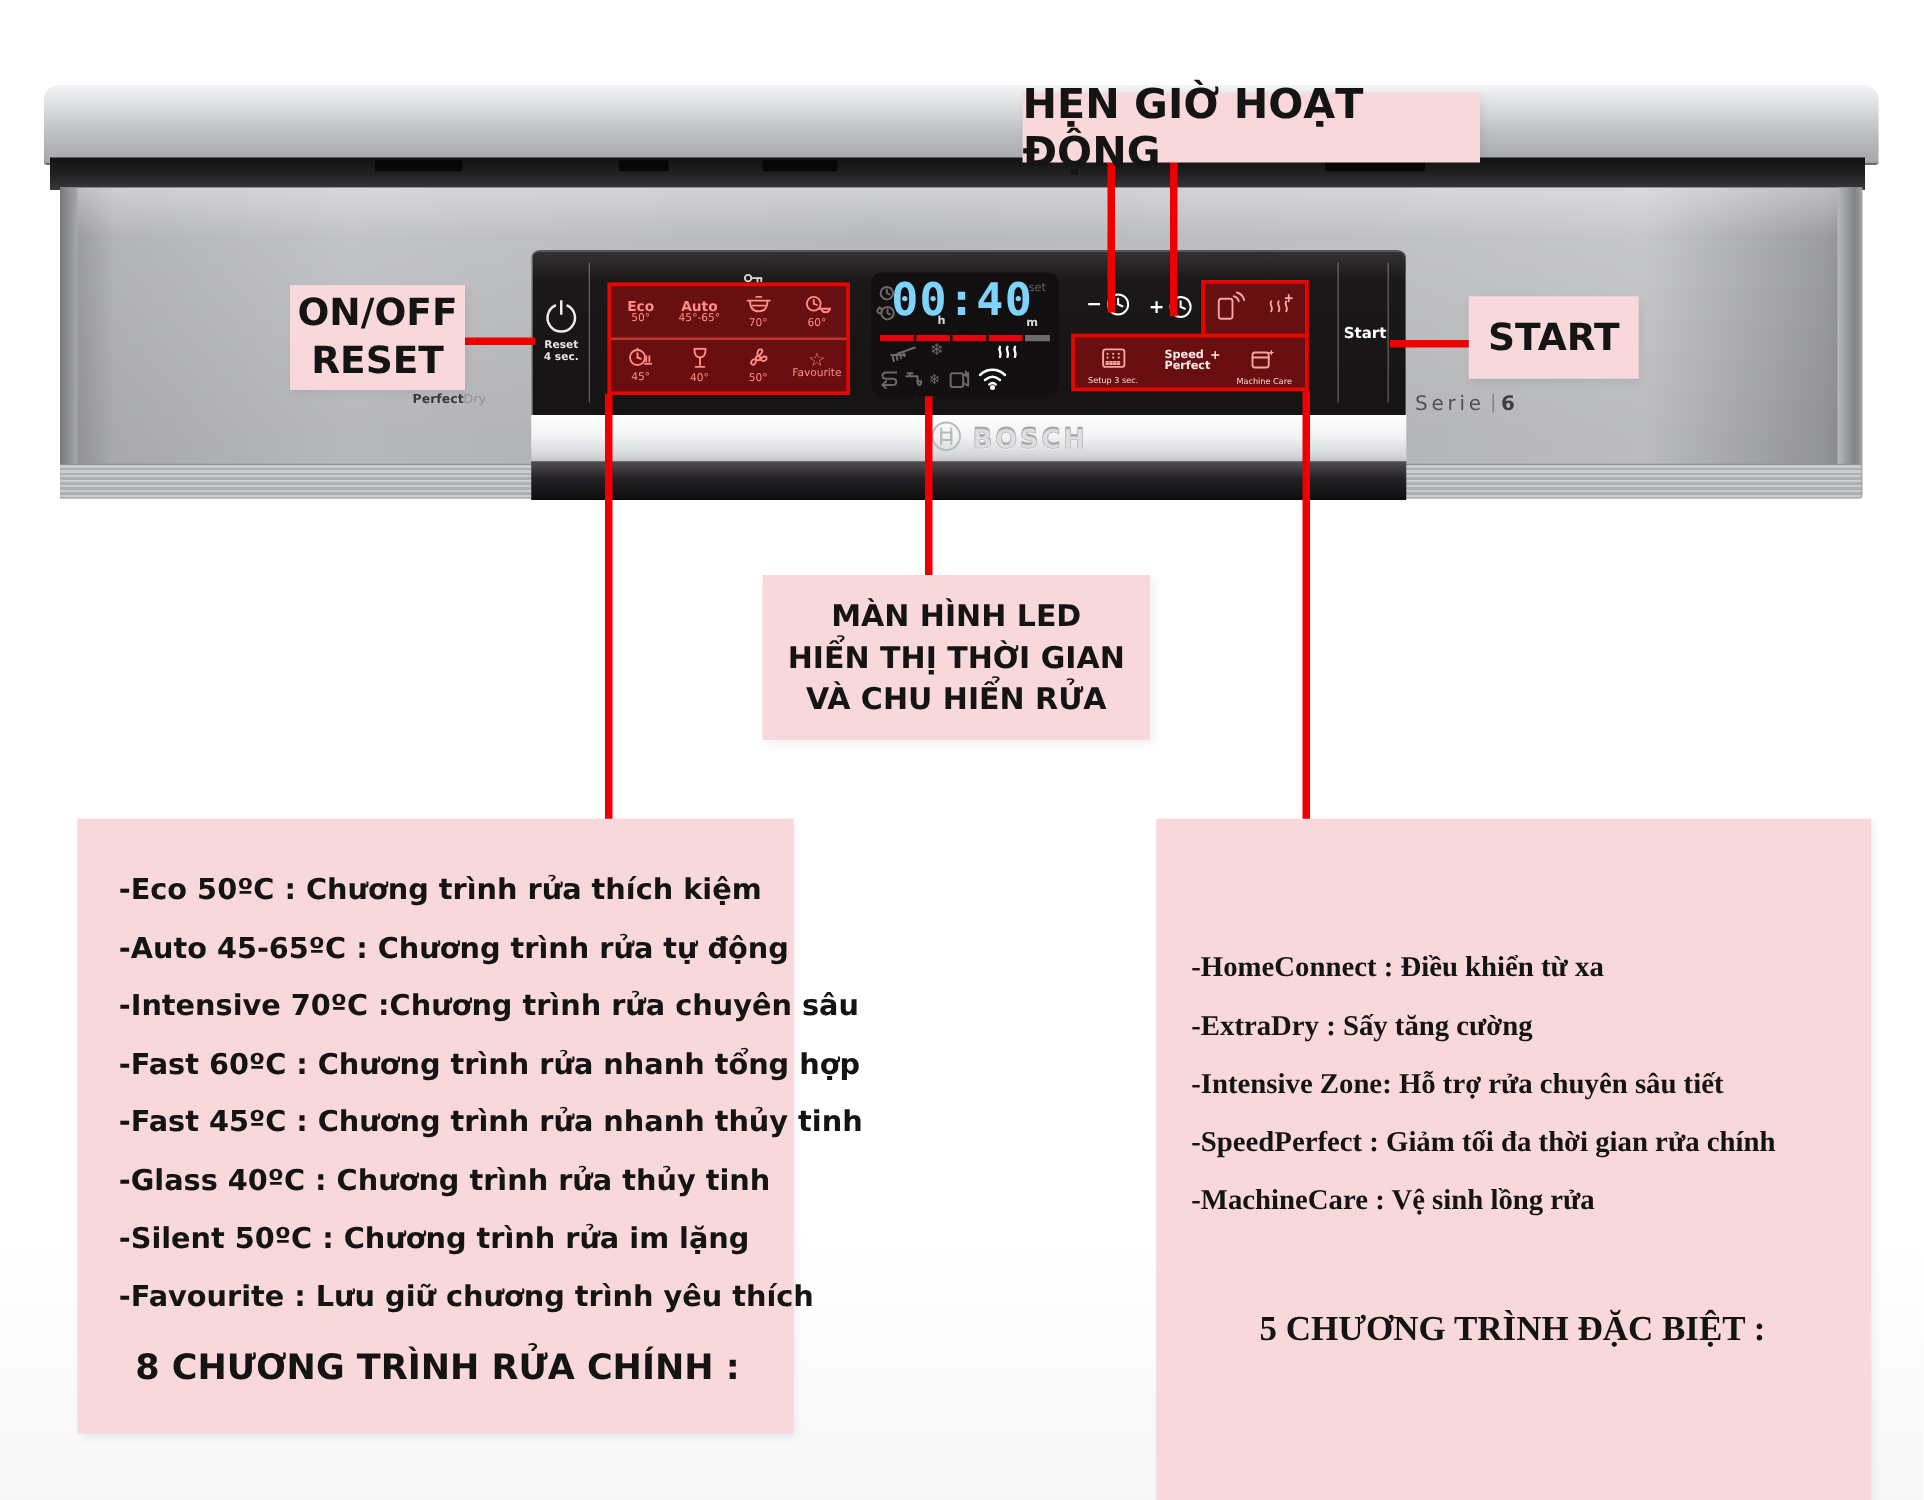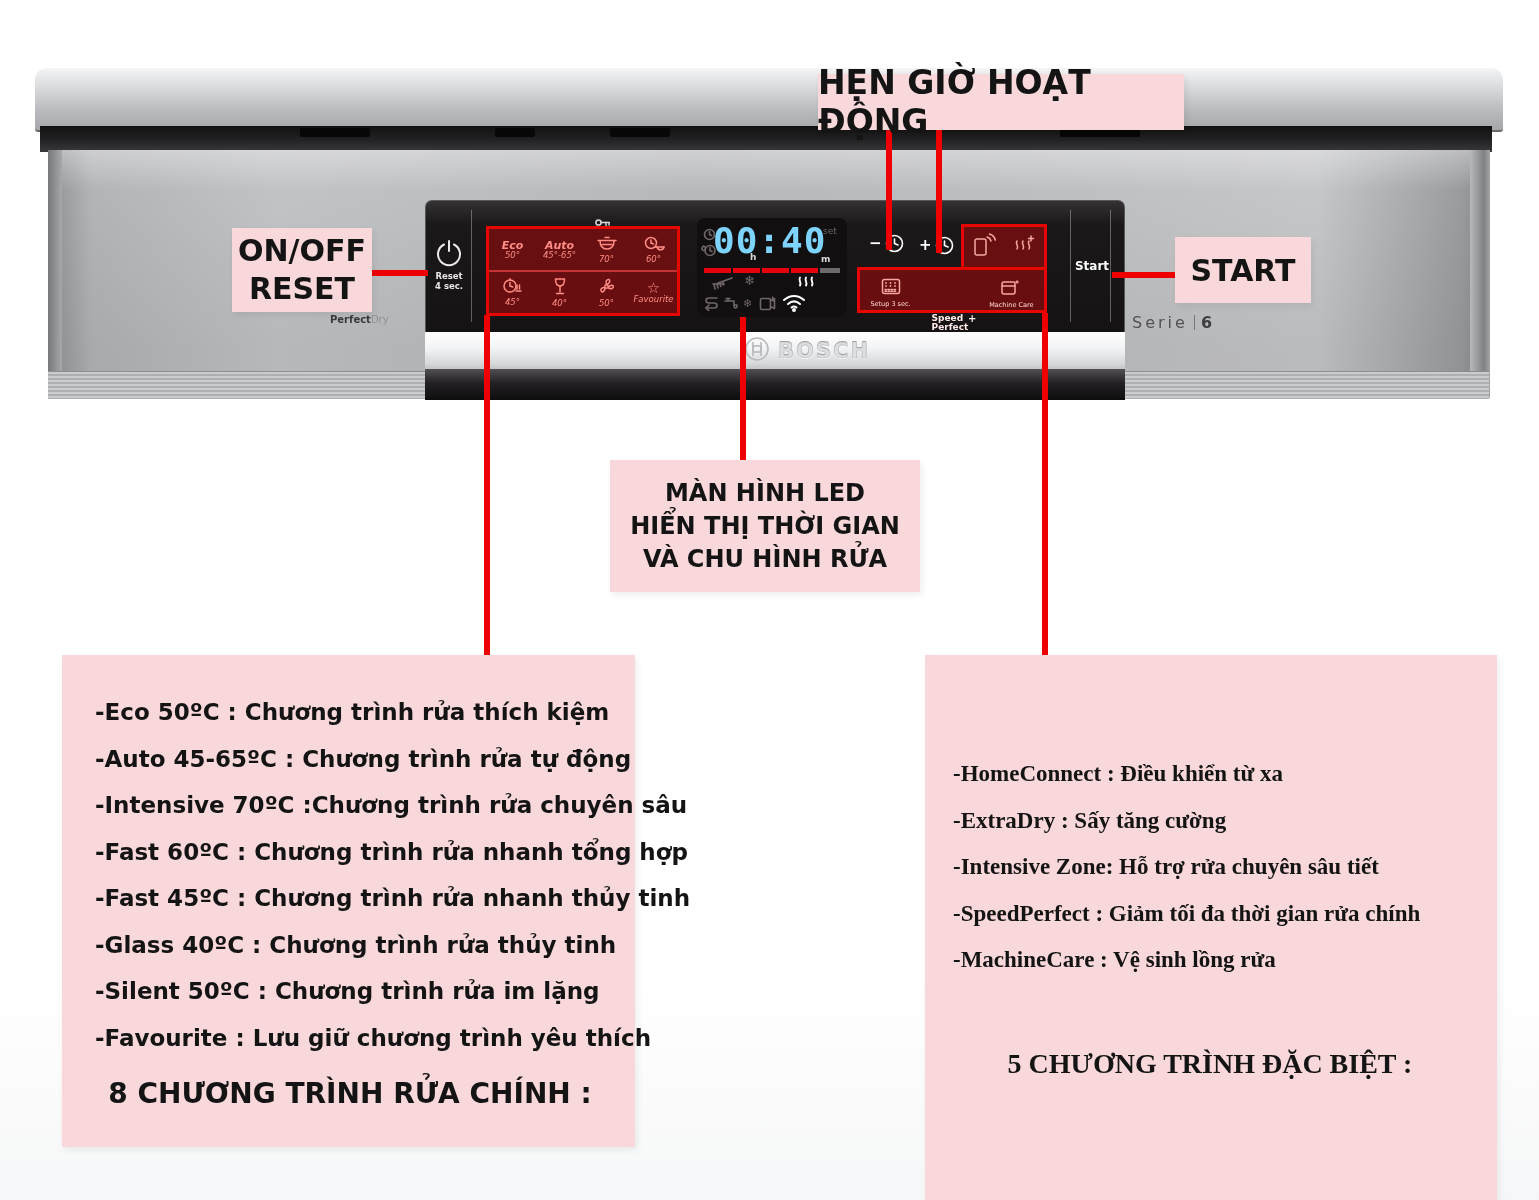--- a/index.html
+++ b/index.html
@@ -37,21 +37,21 @@
   
   #power-btn{left:433px;top:236px;width:32px;height:32px;color:#eceaea;}
   #power-txt{left:427px;top:271px;width:44px;text-align:center;color:#e8e6e6;
              font-size:8.5px;font-weight:bold;line-height:10px;}
 
   
   .redbox{border:3px solid #e60600;background:rgba(122,14,16,.82);box-sizing:border-box;}
   #progbox{left:486px;top:226px;width:194px;height:90px;display:flex;flex-direction:column;}
   .prow{flex:1;display:flex;}
   .prow.first{border-bottom:2px solid #c23434;}
-  .pcell{flex:1;display:flex;flex-direction:column;align-items:center;justify-content:center;gap:0;color:#ff8d85;font-style:italic;}
+  .pcell{flex:1;display:flex;flex-direction:column;align-items:center;justify-content:center;gap:0;color:#ff8d85;}
   .pname{font-size:11px;font-weight:bold;line-height:11px;}
   .ptemp{font-size:8.5px;line-height:9px;text-align:right;}
   .pico svg{stroke:#ff8d85;fill:none;stroke-width:1.5;stroke-linecap:round;stroke-linejoin:round;}
   .star-glyph{font-size:15px;line-height:14px;}
 
   
   #key-ic{left:594px;top:213px;color:#d8d6d6;}
   #key-ic svg{stroke:#d8d6d6;fill:none;stroke-width:1.5;stroke-linecap:round;}
 
   
@@ -75,21 +75,21 @@
   .tbtn svg{stroke:#fff;fill:none;stroke-width:1.6;stroke-linecap:round;}
   #tminus{left:869px;top:234px;}
   #tplus{left:919px;top:236px;}
 
   
   #funcbox-top{left:961px;top:224px;width:86px;height:46px;display:flex;align-items:center;justify-content:space-around;}
   #funcbox-bottom{left:857px;top:267px;width:190px;height:46px;display:flex;align-items:flex-start;justify-content:space-around;padding-top:8px;}
   .fico svg{stroke:#f5a8a1;fill:none;stroke-width:1.5;stroke-linecap:round;stroke-linejoin:round;}
   .flabel{font-size:6.5px;color:#ffd9d5;text-align:center;line-height:7px;margin-top:2px;}
   .fcol{display:flex;flex-direction:column;align-items:center;}
-  #speed-txt{color:#ffe9e7;font-size:9px;font-weight:bold;line-height:9px;text-align:left;position:relative;top:2px;margin-top:34px;}
+  #speed-txt{color:#ffe9e7;font-size:9px;font-weight:bold;line-height:9px;text-align:left;position:relative;top:2px;}
   #speed-plus{position:absolute;right:-8px;top:0;font-size:10px;}
 
   
   #start-txt{left:1072px;top:259px;width:40px;text-align:center;color:#fff;font-size:12px;font-weight:bold;}
 
   
   #perfectdry{left:330px;top:314px;font-size:10px;}
   #perfectdry .b1{font-weight:bold;color:#3b3b3d;}
   #perfectdry .b2{color:#929296;}
   #serie{left:1132px;top:313px;font-size:16px;color:#525255;letter-spacing:3px;display:flex;align-items:center;gap:6px;}
@@ -402,21 +402,21 @@
   <div class="abs pink" id="lbl-onoff">
     <div>ON/OFF</div>
     <div>RESET</div>
   </div>
   <div class="abs pink" id="lbl-start">
     <span>START</span>
   </div>
   <div class="abs pink" id="lbl-led">
     <div>MÀN HÌNH LED</div>
     <div>HIỂN THỊ THỜI GIAN</div>
-    <div>VÀ CHU HÌNH RỬA</div>
+    <div>VÀ CHU HIỂN RỬA</div>
   </div>
 
   <div class="abs pink" id="box-left">
     <div class="bigitem">-Eco 50ºC : Chương trình rửa thích kiệm</div>
     <div class="bigitem">-Auto 45-65ºC : Chương trình rửa tự động</div>
     <div class="bigitem">-Intensive 70ºC :Chương trình rửa chuyên sâu</div>
     <div class="bigitem">-Fast 60ºC : Chương trình rửa nhanh tổng hợp</div>
     <div class="bigitem">-Fast 45ºC : Chương trình rửa nhanh thủy tinh</div>
     <div class="bigitem">-Glass 40ºC : Chương trình rửa thủy tinh</div>
     <div class="bigitem">-Silent 50ºC : Chương trình rửa im lặng</div>

